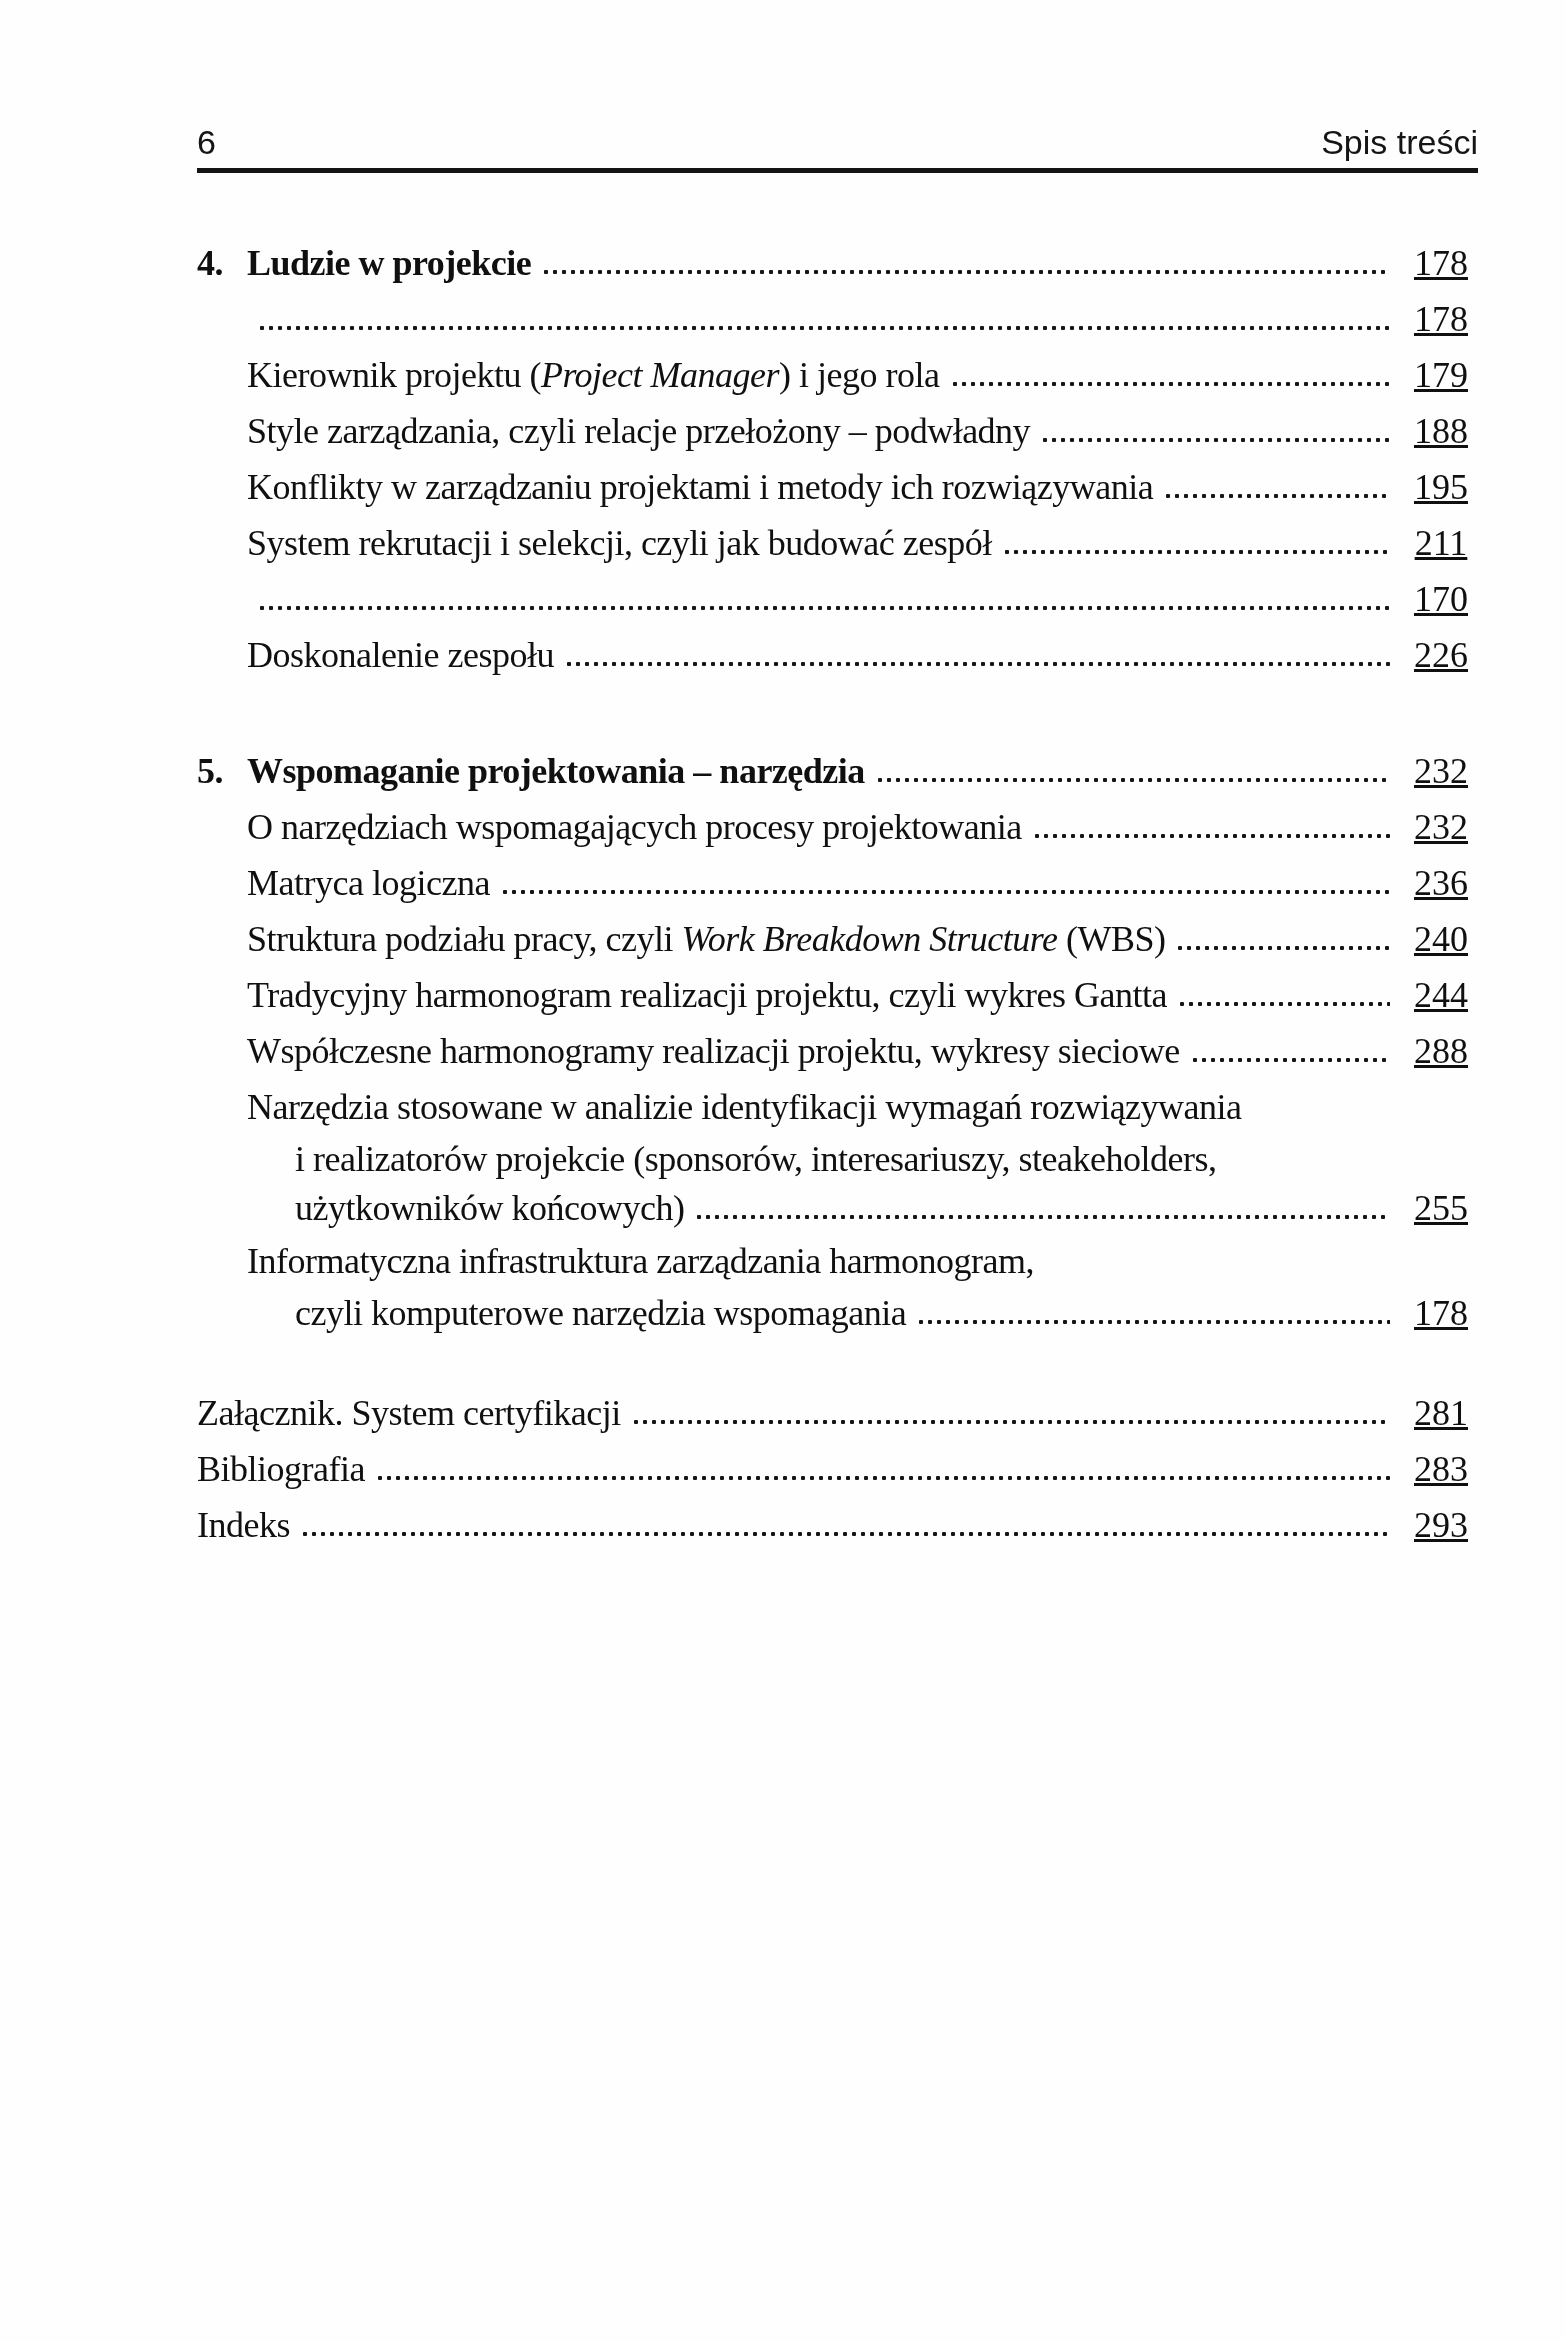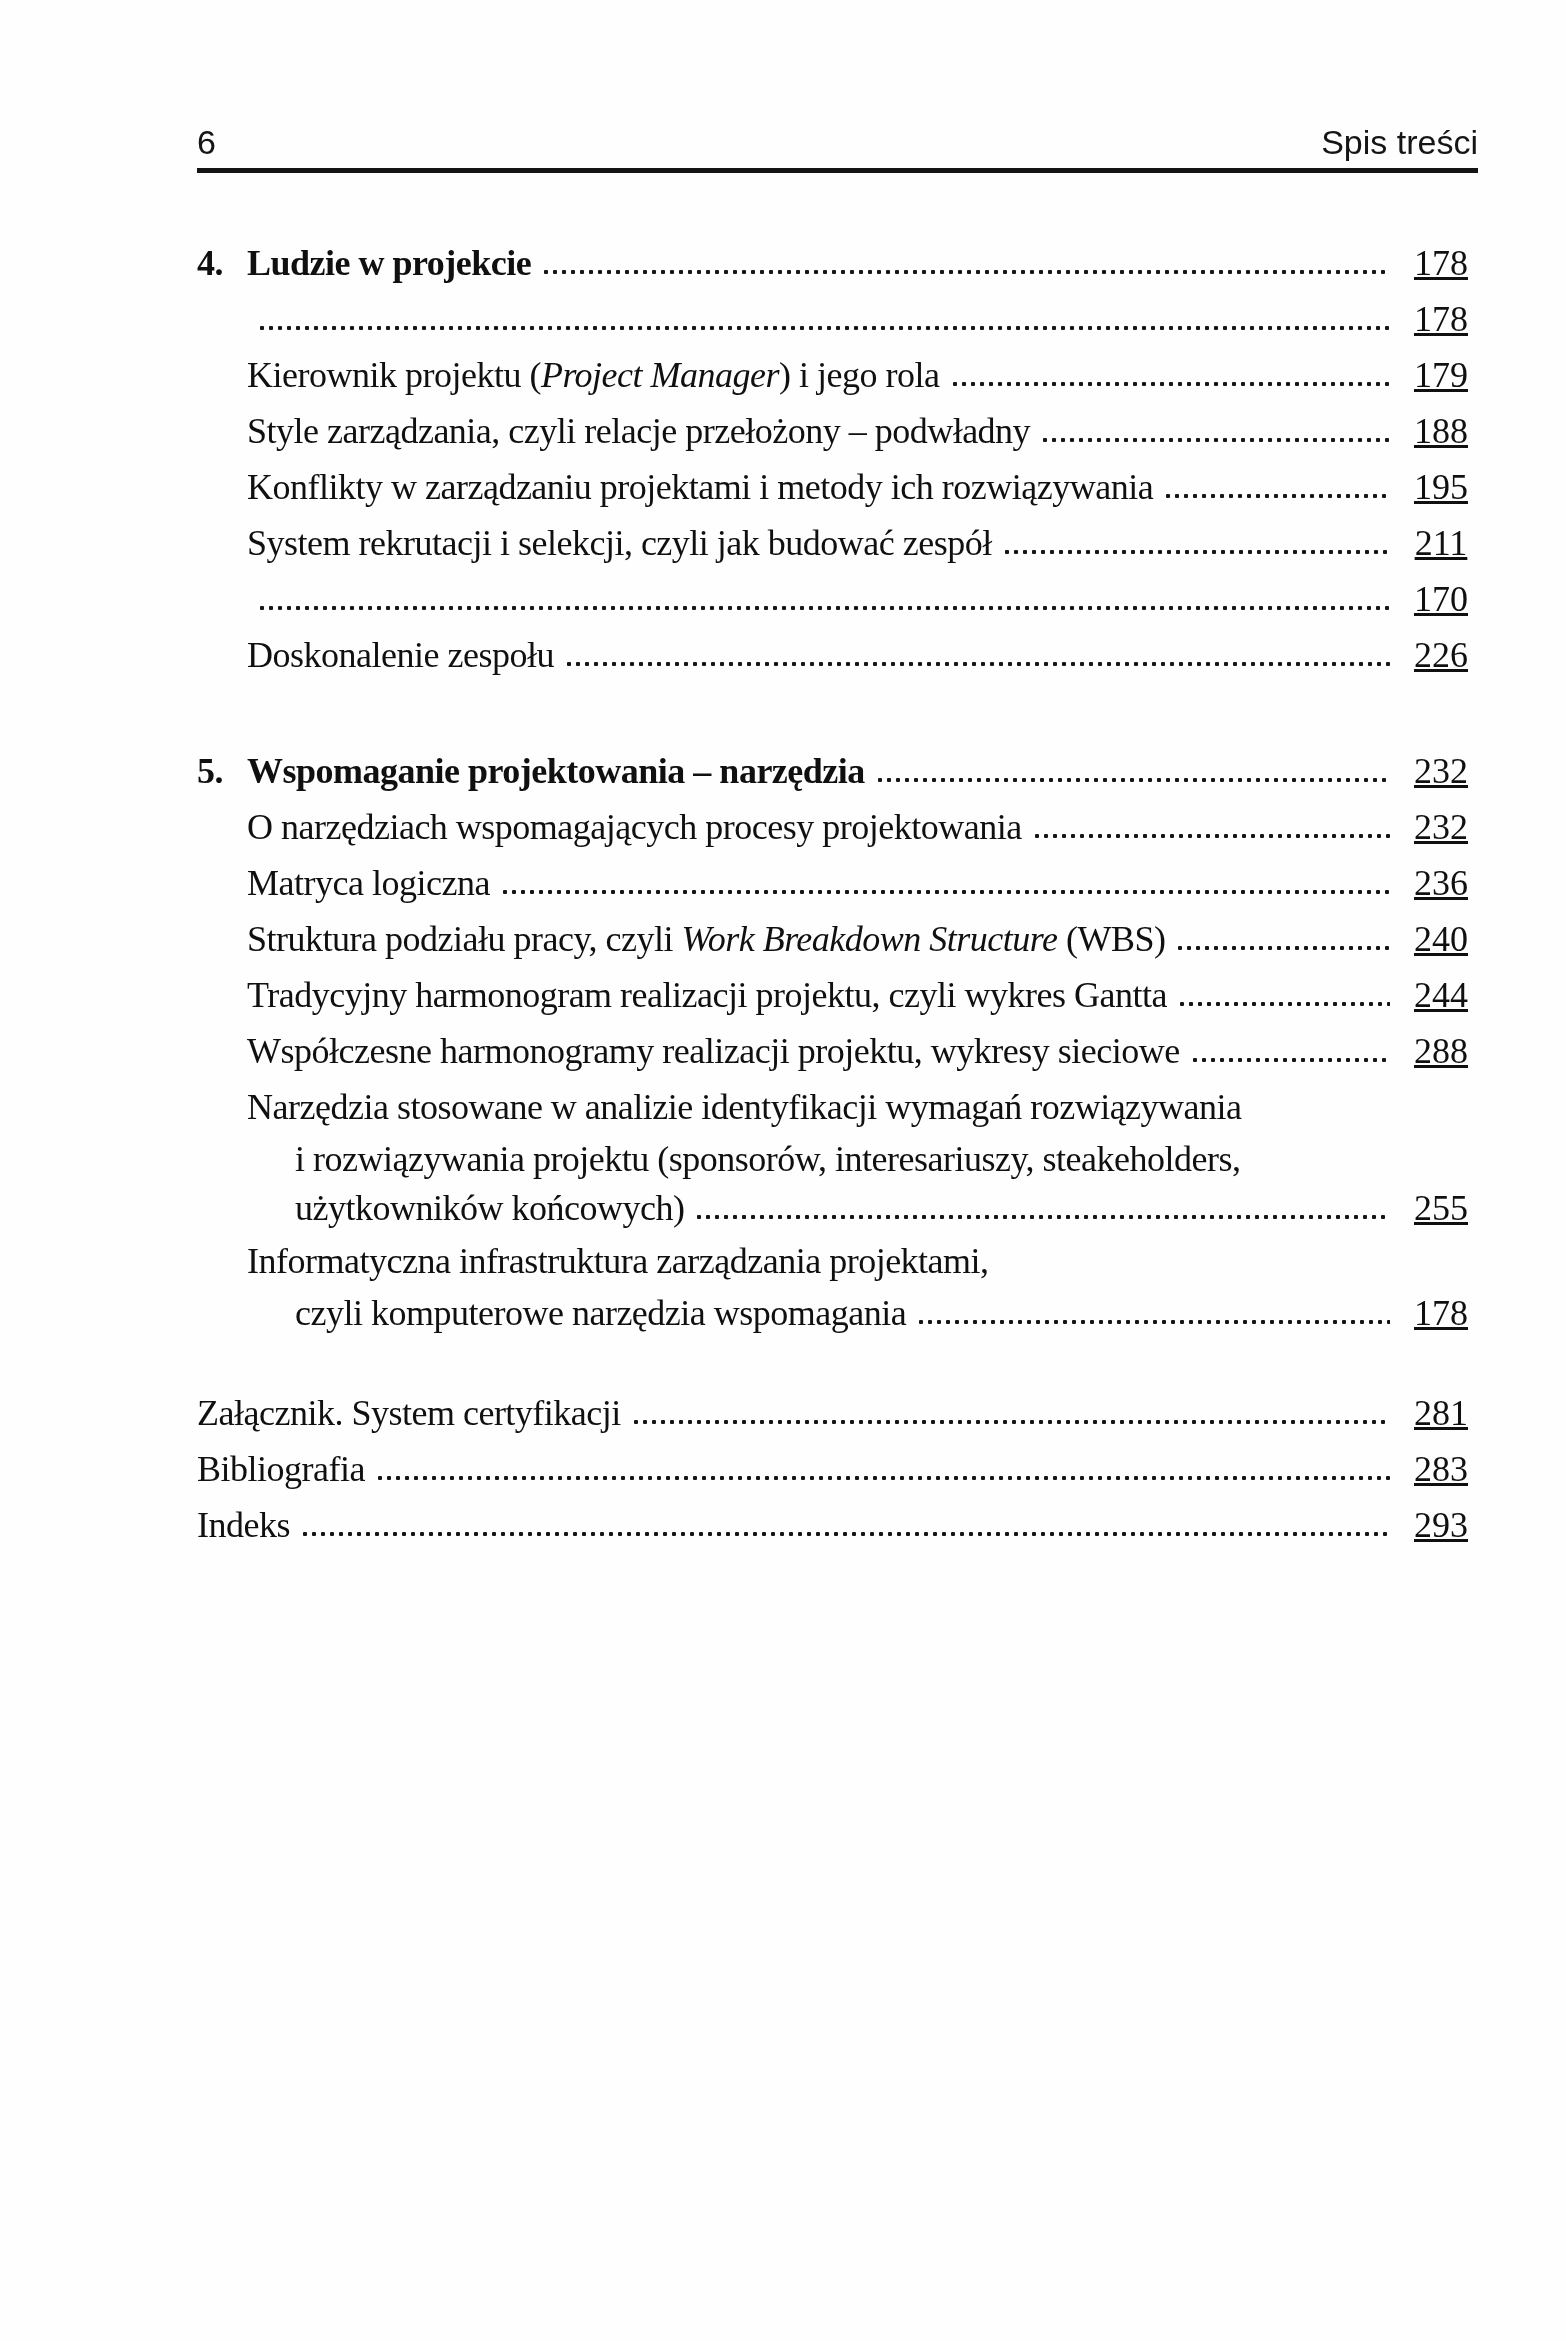--- a/index.html
+++ b/index.html
@@ -241,34 +241,34 @@
             </div>
           </div>
         </div>
         <div class="entry kind-sub">
           <span class="indent"></span>
           <div class="body">
             <div class="line">
               <span class="text">Narzędzia stosowane w analizie identyfikacji wymagań rozwiązywania</span>
             </div>
             <div class="line cont">
-              <span class="text">i rozwiązywania projektu (sponsorów, interesariuszy, steakeholders,</span>
+              <span class="text">i realizatorów projekcie (sponsorów, interesariuszy, steakeholders,</span>
             </div>
             <div class="line cont">
               <span class="text">użytkowników końcowych)</span>
               <span class="leader"></span>
               <span class="page-num">255</span>
             </div>
           </div>
         </div>
         <div class="entry kind-sub">
           <span class="indent"></span>
           <div class="body">
             <div class="line">
-              <span class="text">Informatyczna infrastruktura zarządzania projektami,</span>
+              <span class="text">Informatyczna infrastruktura zarządzania harmonogram,</span>
             </div>
             <div class="line cont">
               <span class="text">czyli komputerowe narzędzia wspomagania</span>
               <span class="leader"></span>
               <span class="page-num">178</span>
             </div>
           </div>
         </div>
         <div class="entry kind-back gap-back">
           <div class="body">

